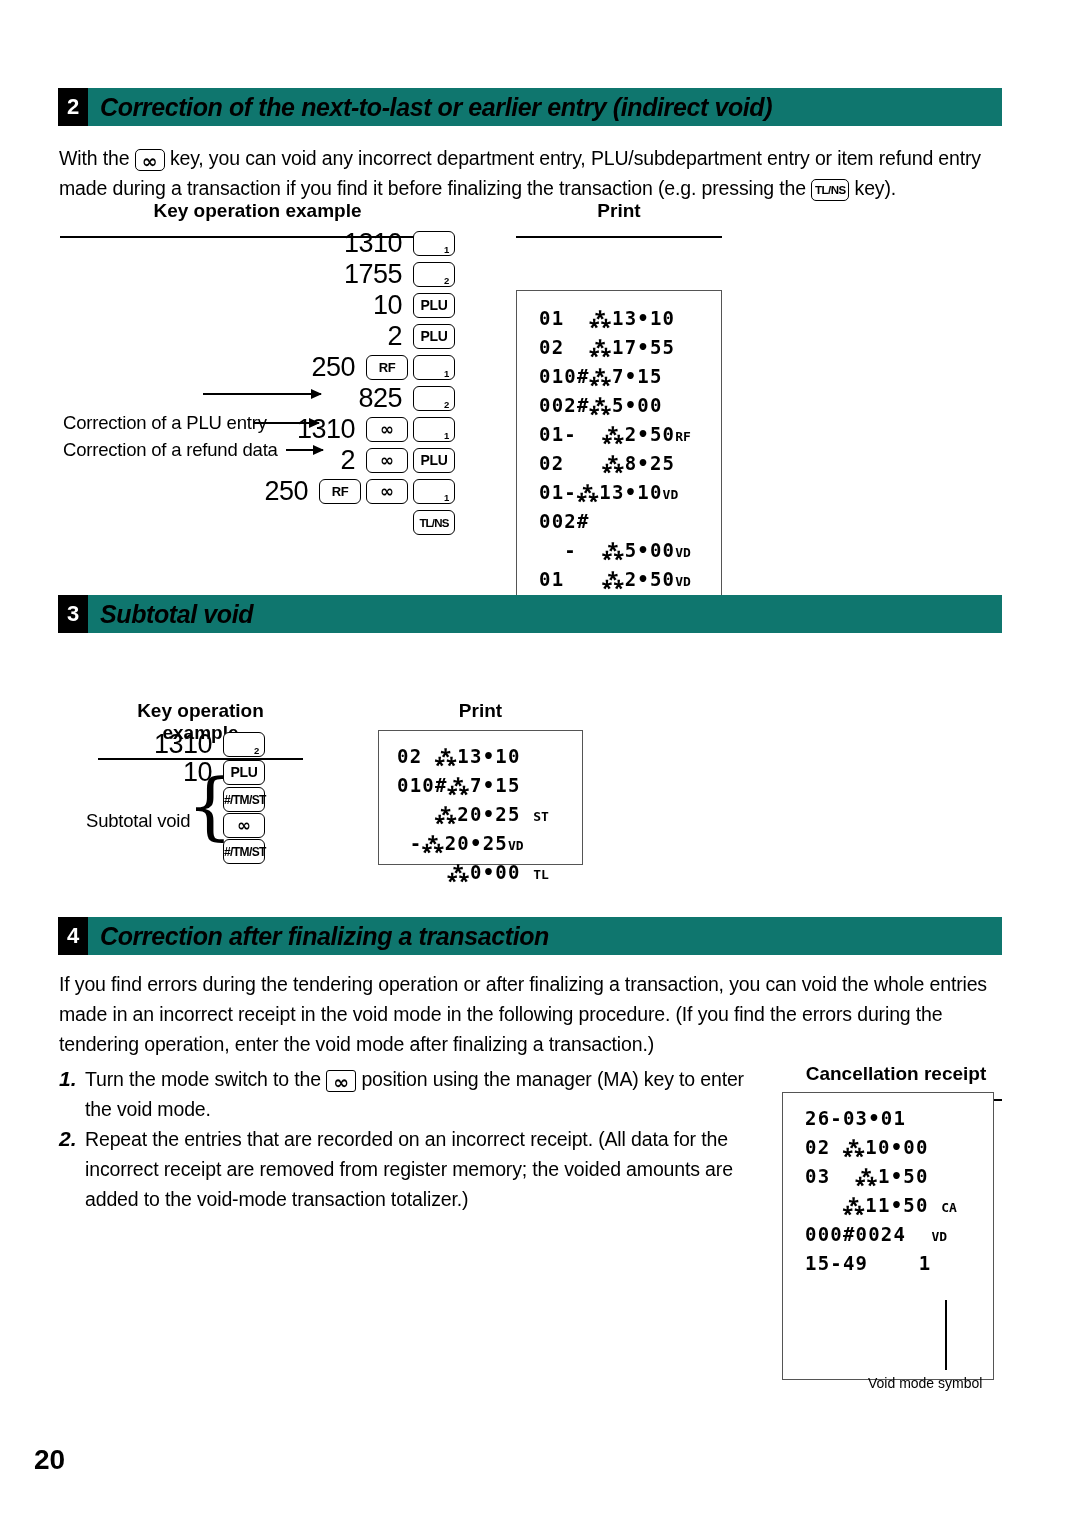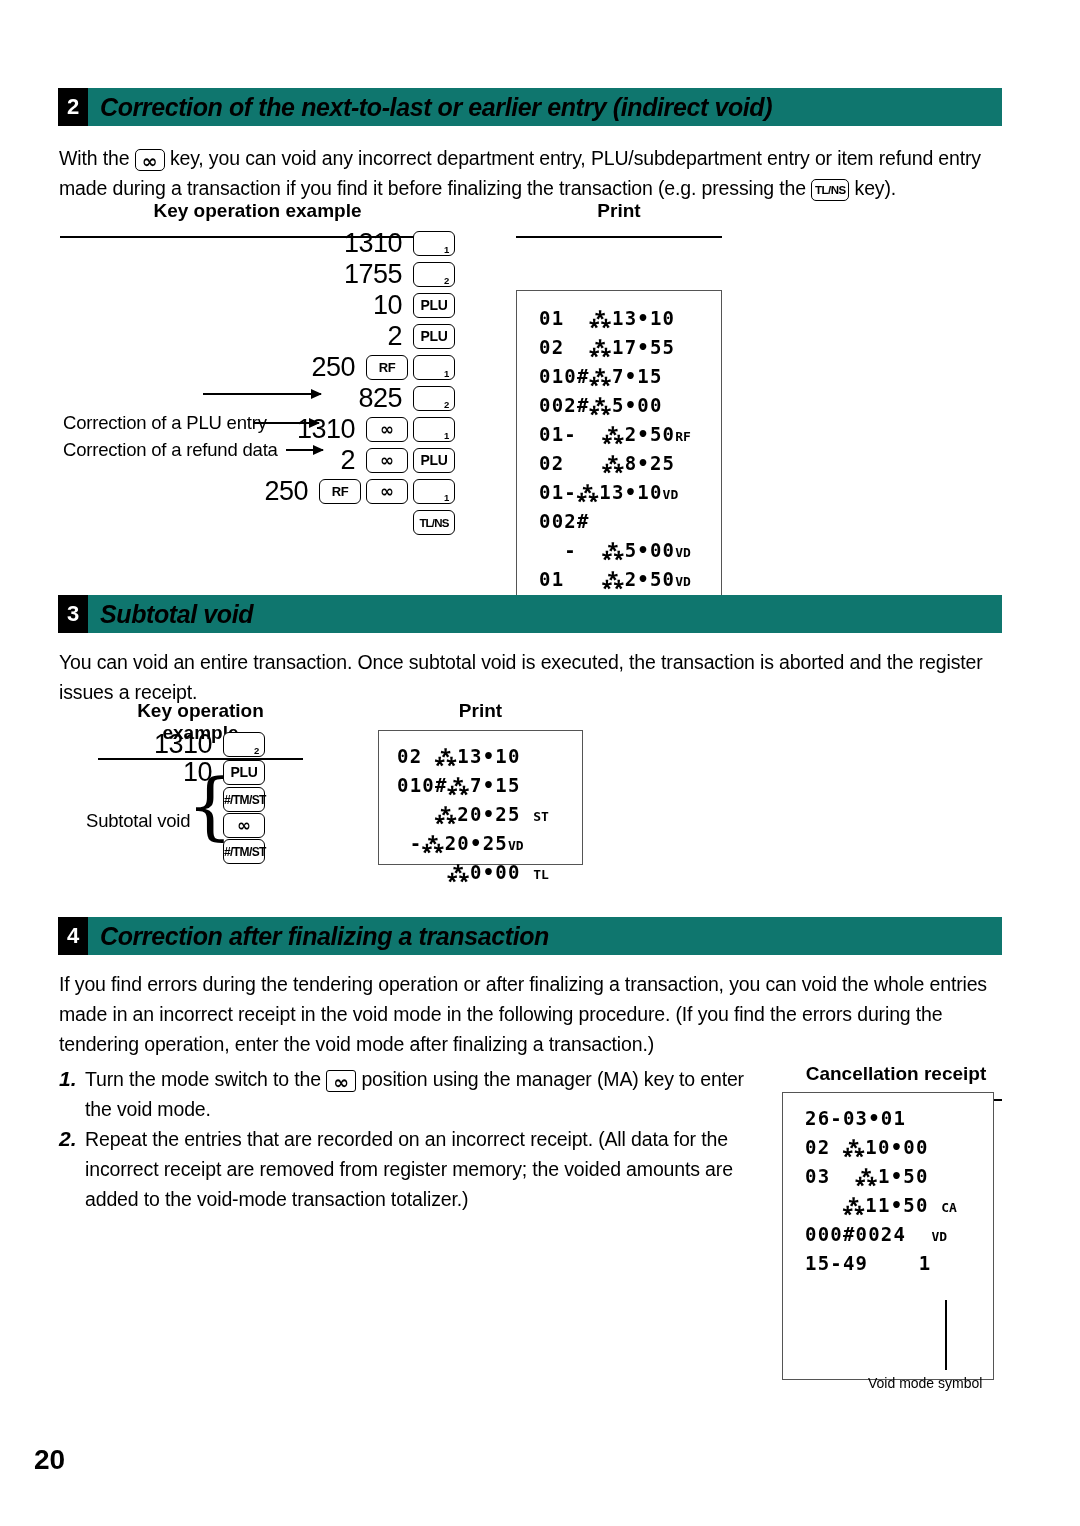--- a/index.html
+++ b/index.html
@@ -217,21 +217,20 @@
     <div class="rline"><span>    ⁂32•95 </span><span class="mk">CA</span></div>
   </div>
 
   <div class="sec-head" style="left:58px; top:595px; width:944px;">
     <div class="sec-num">3</div>
     <div class="sec-bar" style="width:914px;">
       <span class="sec-title">Subtotal void</span>
     </div>
   </div>
 
-  <div class="para" style="left:59px; top:647px; width:944px;">You can void an entire transaction. Once subtotal void is executed, the transaction is aborted and the register issues a receipt.</div>
 
   <div class="cap" style="left:98px; top:700px; width:205px;">Key operation example</div>
   <div class="cap" style="left:378px; top:700px; width:205px;">Print</div>
 
   <div class="kcol" style="left:120px; top:730px; width:145px;">
     <div class="krow" style="height:29px;">
         <span class="kamt">1310</span>
         <span class="bk dept">
           <span class="sub">2</span>
         </span>

